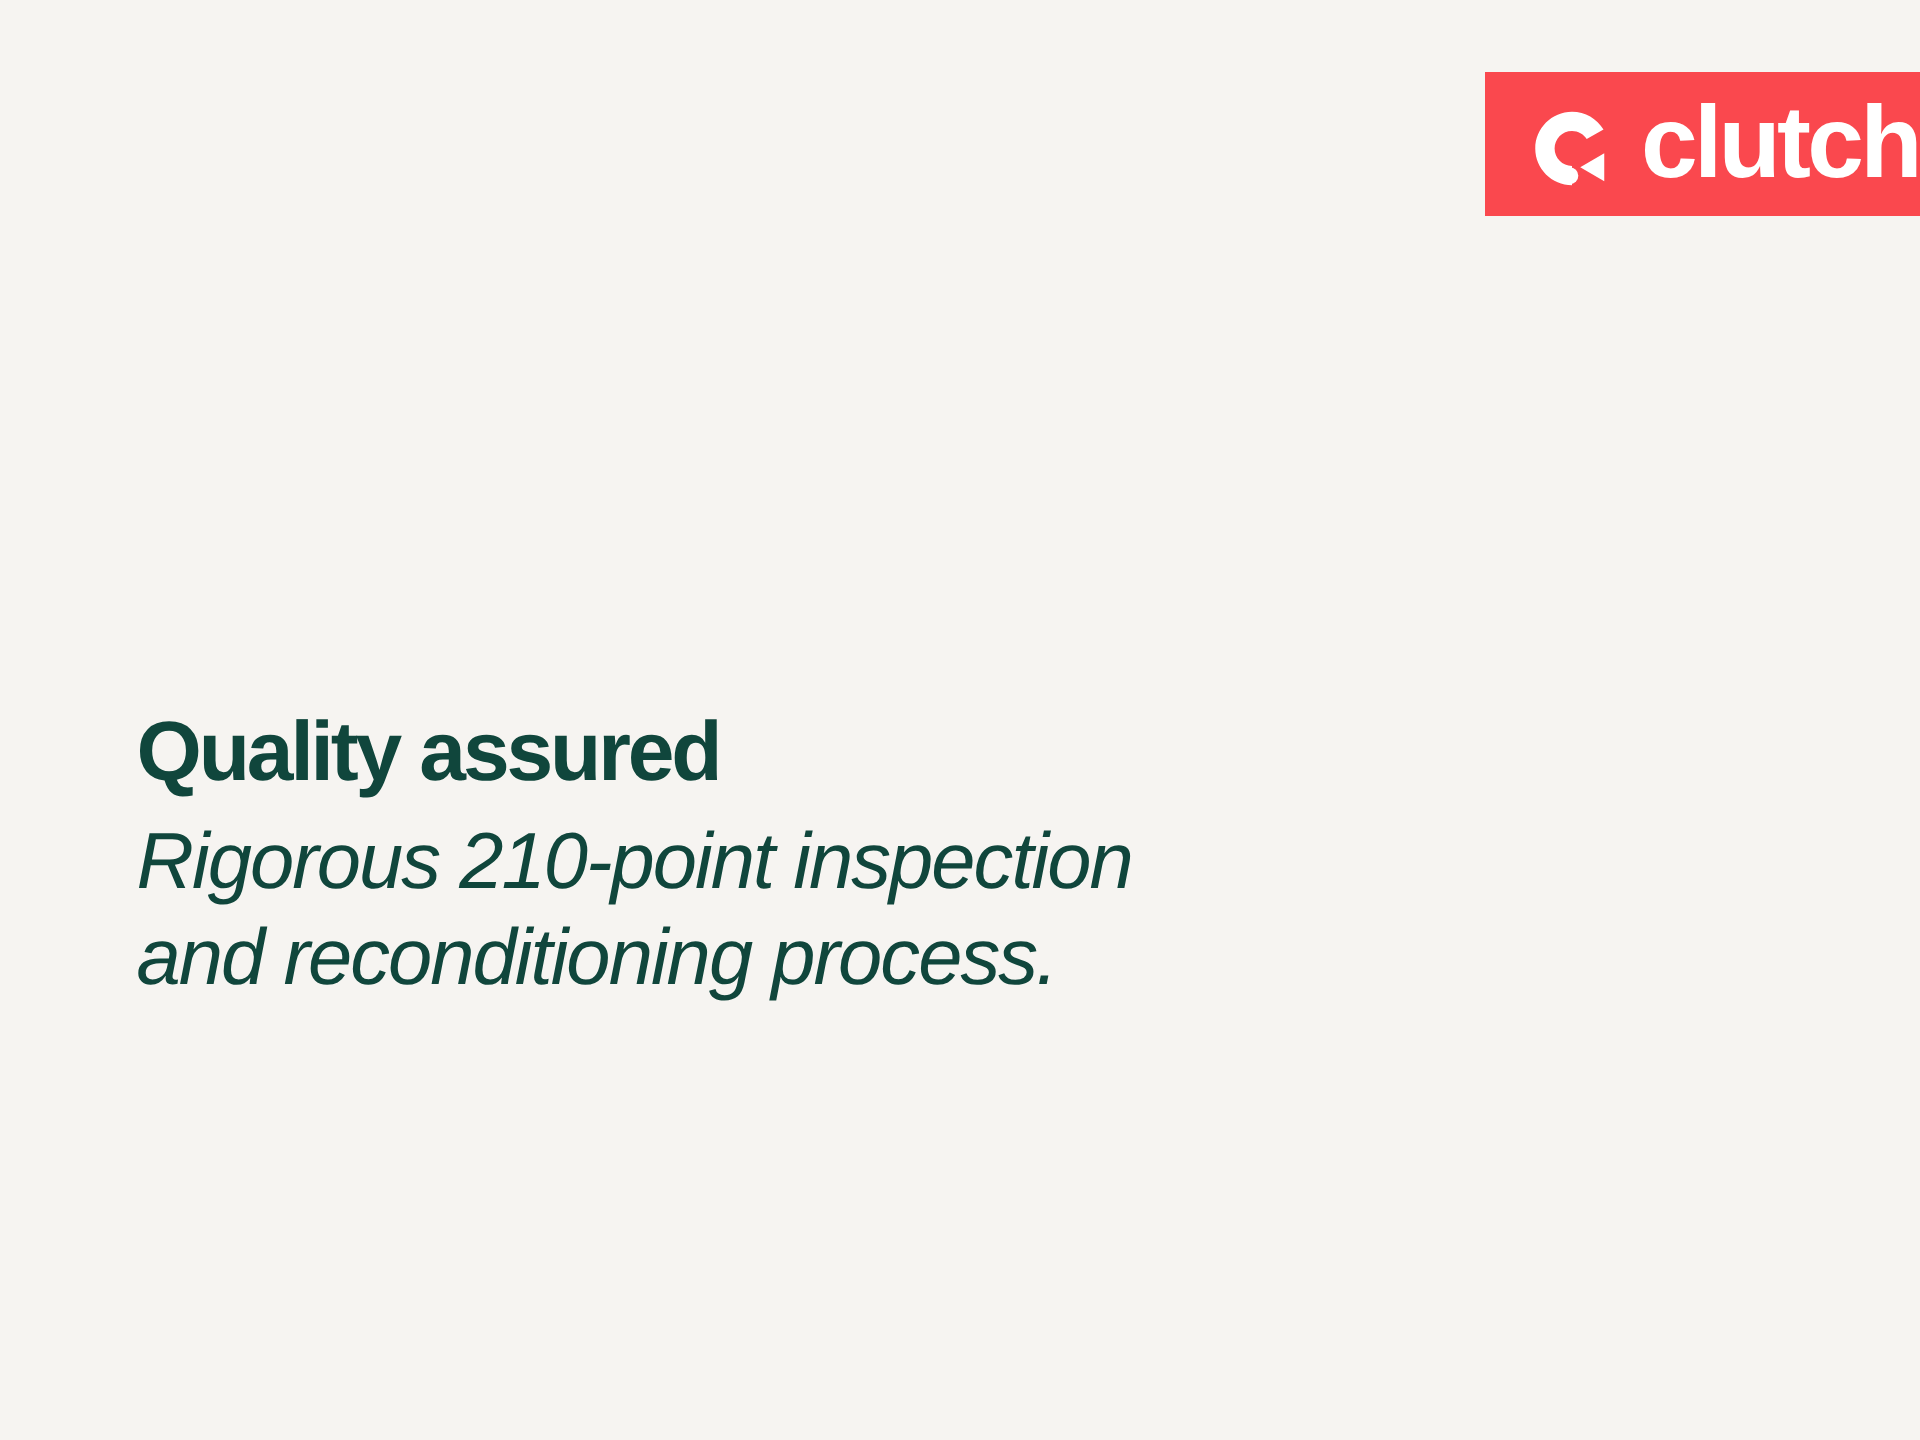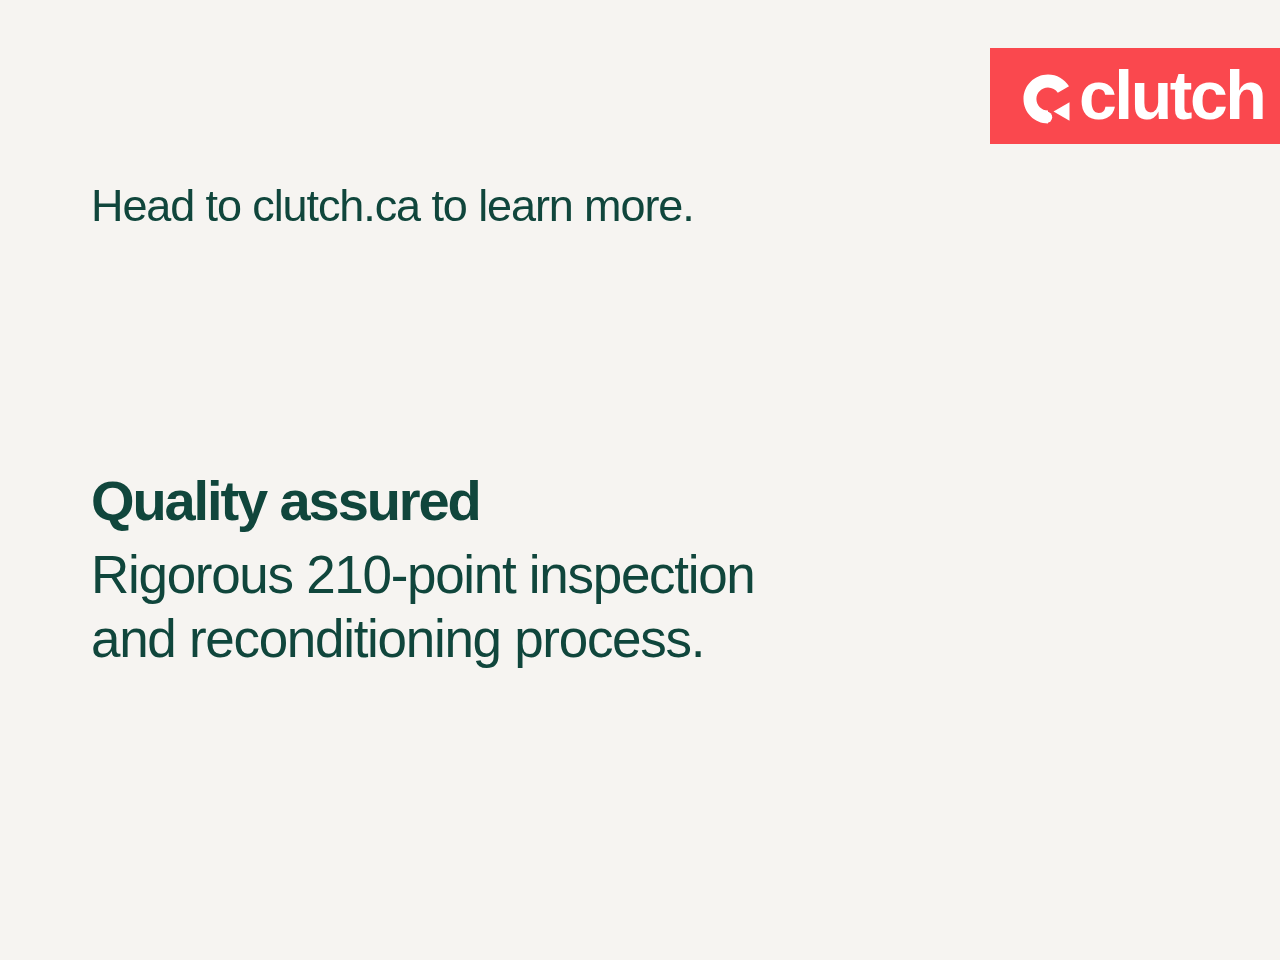--- a/index.html
+++ b/index.html
@@ -31,21 +31,21 @@
     background: #fa484e;
     display: flex;
     align-items: center;
     justify-content: flex-start;
     padding-left: 30px;
     box-sizing: border-box;
   }
   .logo-wordmark {
     display: flex;
     align-items: center;
-    gap: 0px;
+    gap: 15px;
   }
   .logo-c {
     display: block;
     width: 56px;
     height: 56px;
     margin-right: 3px;
     position: relative;
     top: 3px;
   }
   .logo-text {
@@ -86,20 +86,21 @@
     top: 543px;
     font-size: 53px;
     font-weight: 400;
     letter-spacing: -1.3px;
     color: #10463c;
     line-height: 1.2;
   }
   .subcopy-line {
     display: block;
     white-space: nowrap;
+    font-style: italic;
   }
 </style>
 </head>
 <body>
 
 <div class="slide">
 
   <div class="logo-block">
     <div class="logo-wordmark">
       <span class="logo-c">
@@ -109,21 +110,20 @@
 
           <path fill="#ffffff" d="M33.5 40.5 L49.5 49.8 L49.5 31.2 Z"></path>
 
           <circle fill="#ffffff" cx="26.6" cy="46.2" r="5.6"></circle>
         </svg>
       </span>
       <span class="logo-text">clutch</span>
     </div>
   </div>
 
-  <div class="kicker">Head to clutch.ca to learn more.</div>
 
   <h1 class="headline">Quality assured</h1>
 
   <div class="subcopy">
     <span class="subcopy-line">Rigorous 210-point inspection</span>
     <span class="subcopy-line">and reconditioning process.</span>
   </div>
 
 </div>
 

